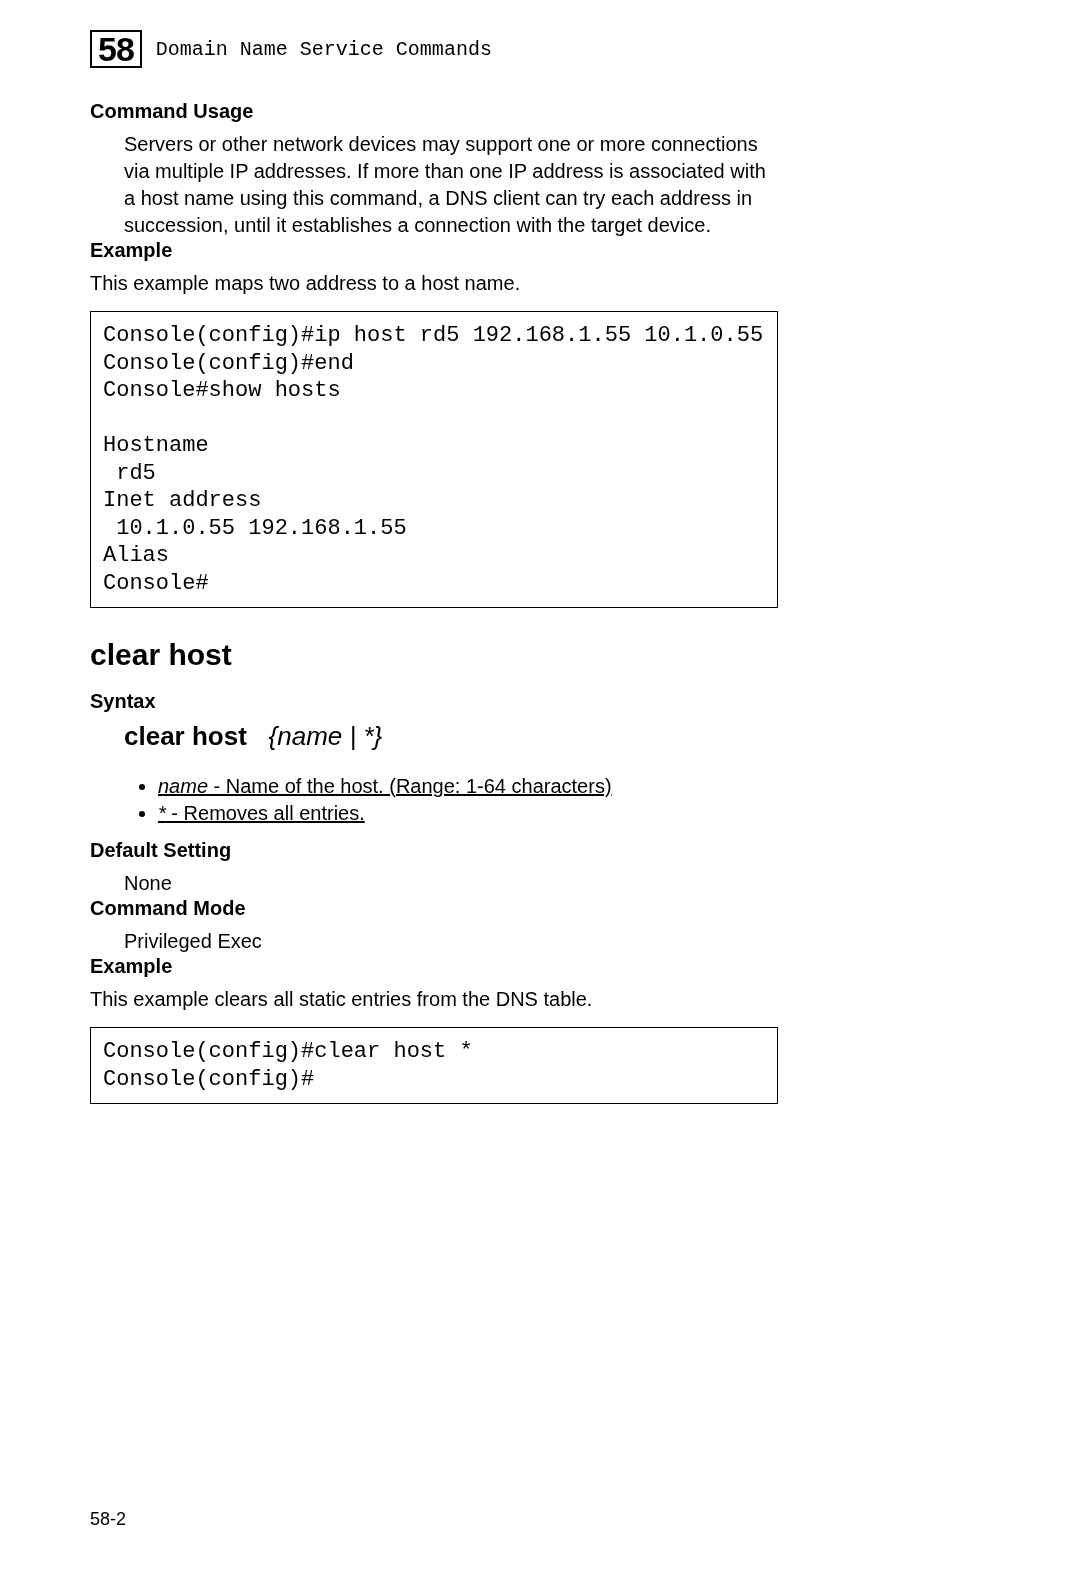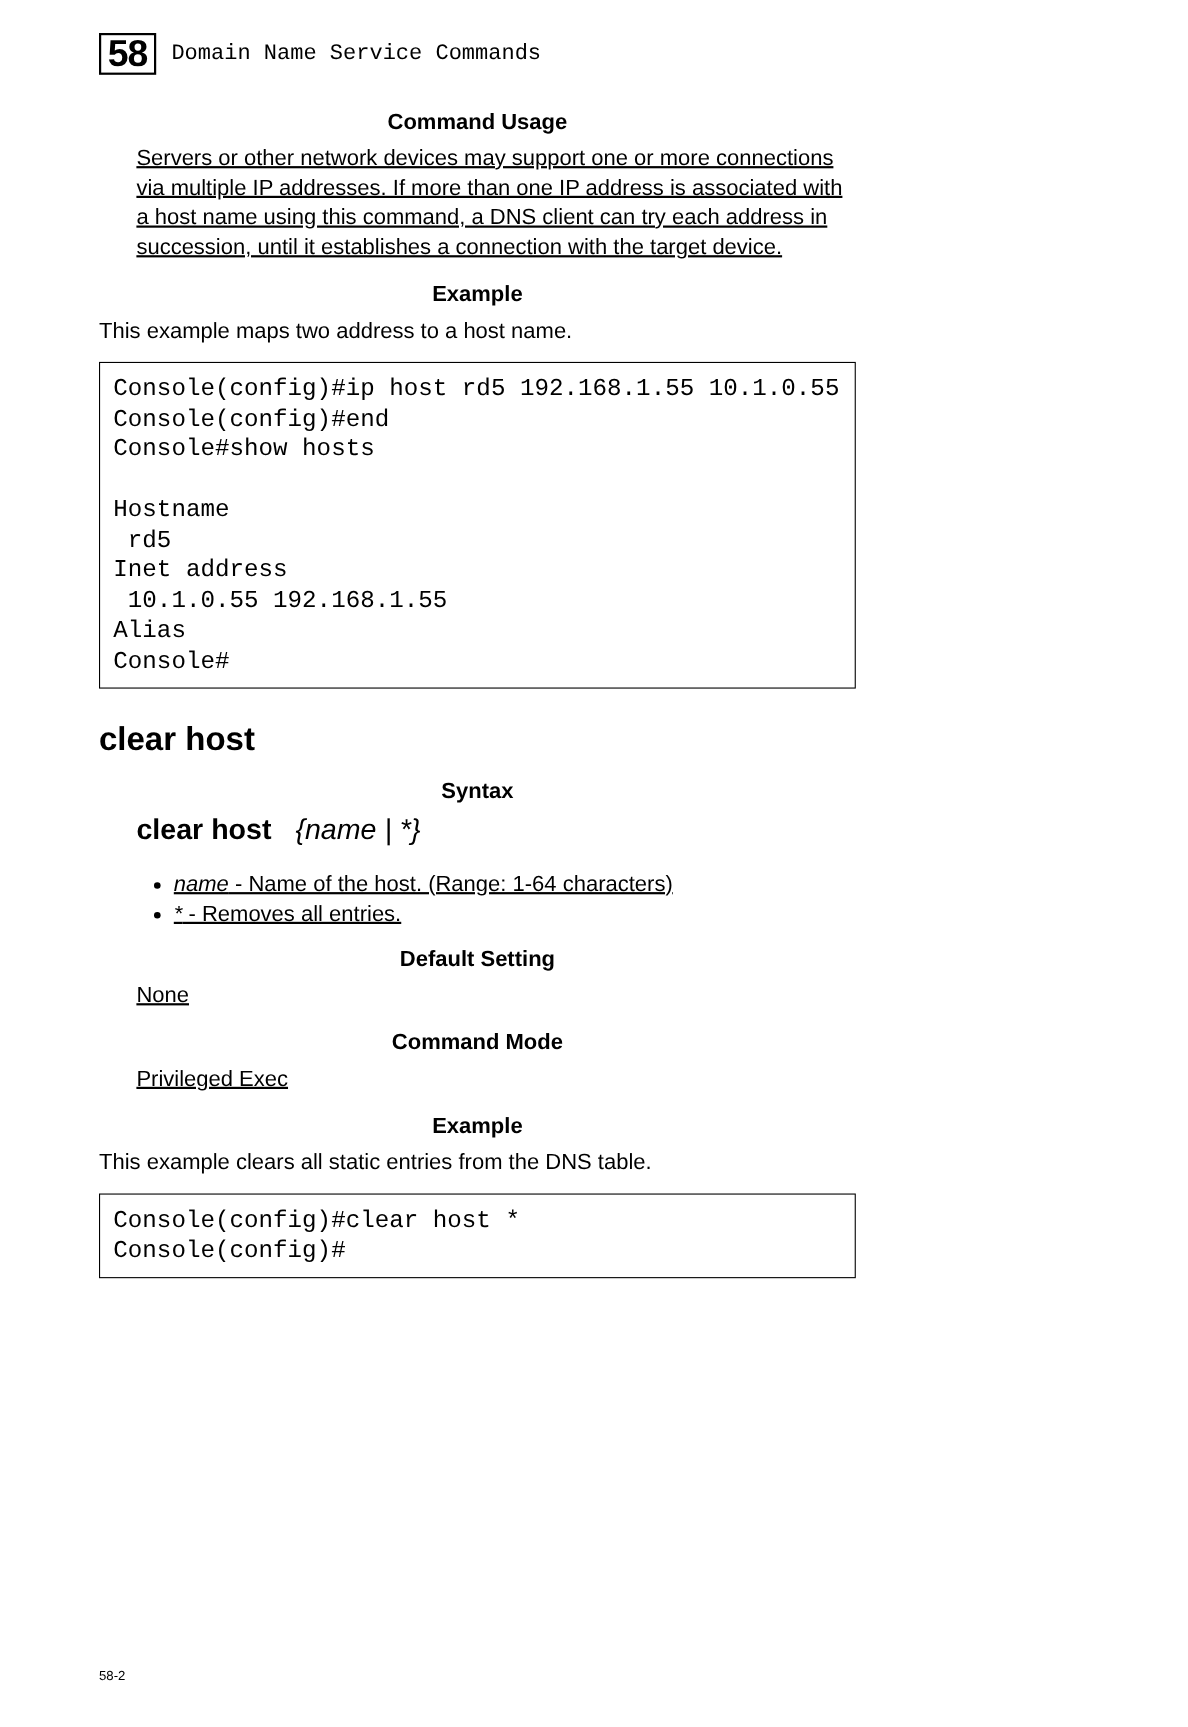--- a/index.html
+++ b/index.html
@@ -31,31 +31,28 @@
     letter-spacing: -1px;
     margin-right: 14px;
   }
   .chapter-title {
     font-size: 20px;
     font-family: Liberation Mono, monospace;
   }
   .section-label {
     font-weight: bold;
     font-size: 20px;
-    margin-top: 18px;
     margin-bottom: 8px;
-    text-align: center;
   }
   .body-text {
     font-size: 20px;
     line-height: 1.35;
   }
   .indent {
     padding-left: 34px;
-    text-decoration: underline;
   }
   .code-block {
     border: 1px solid #000;
     font-family: "Courier New", Courier, monospace;
     font-size: 22px;
     white-space: pre;
     padding: 10px 12px;
     margin: 14px 0 30px 0;
     line-height: 1.25;
   }
@@ -79,21 +76,21 @@
   }
   ul.param-list li {
     margin: 4px 0;
     list-style-type: disc;
   }
   .param-name { font-style: italic; }
   .page-number {
     position: absolute;
     bottom: 40px;
     left: 90px;
-    font-size: 12px;
+    font-size: 18px;
   }
 </style>
 </head>
 <body>
 
 <div class="page">
 
   <div class="header">
     <div class="chapter-box">58</div>
     <div class="chapter-title">Domain Name Service Commands</div>

